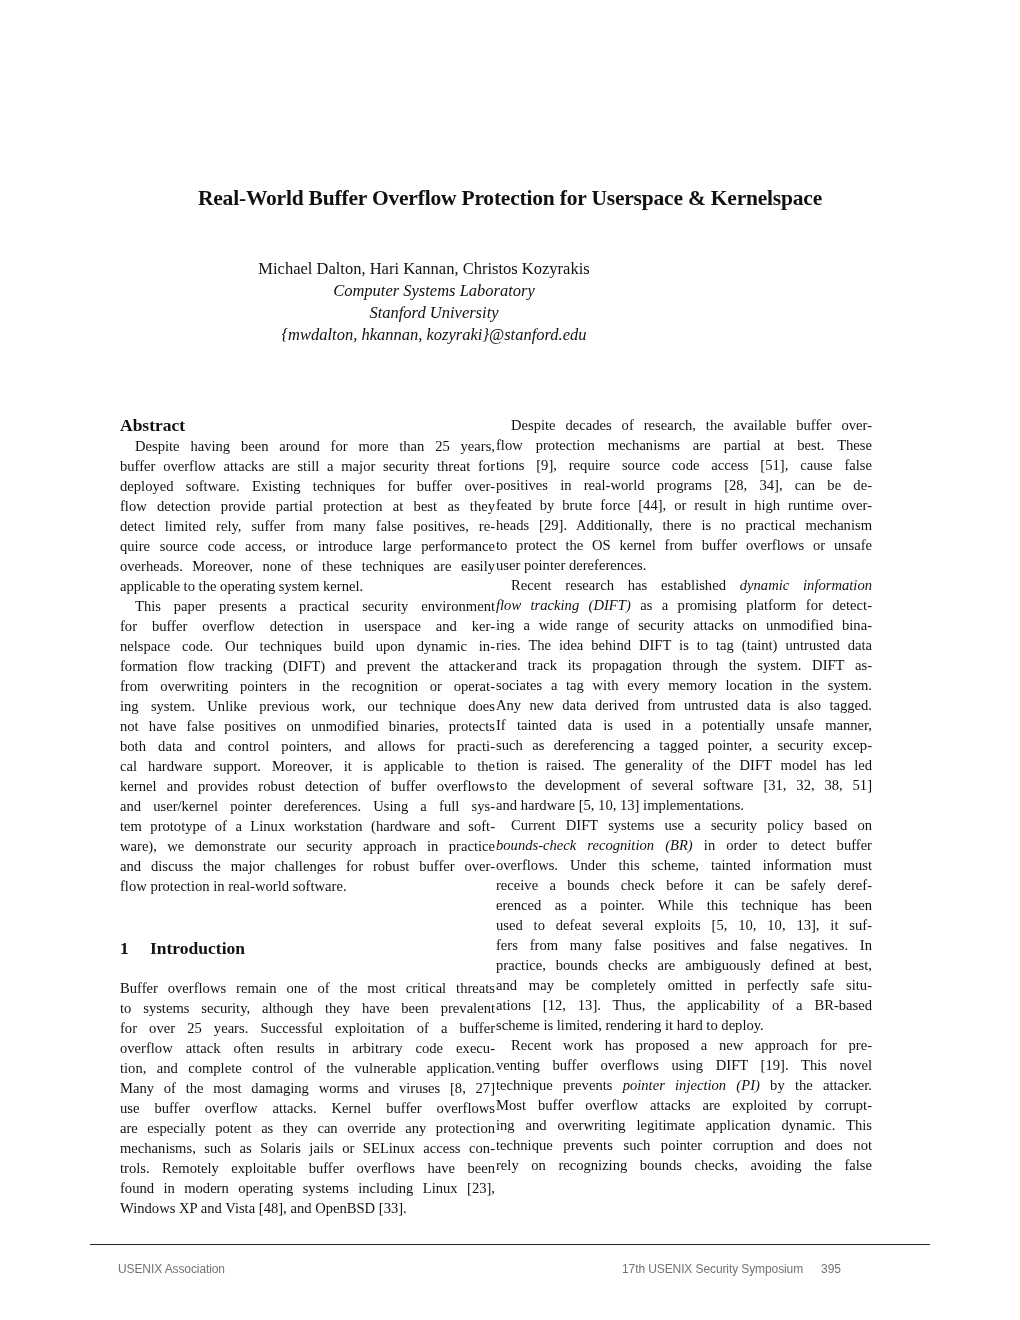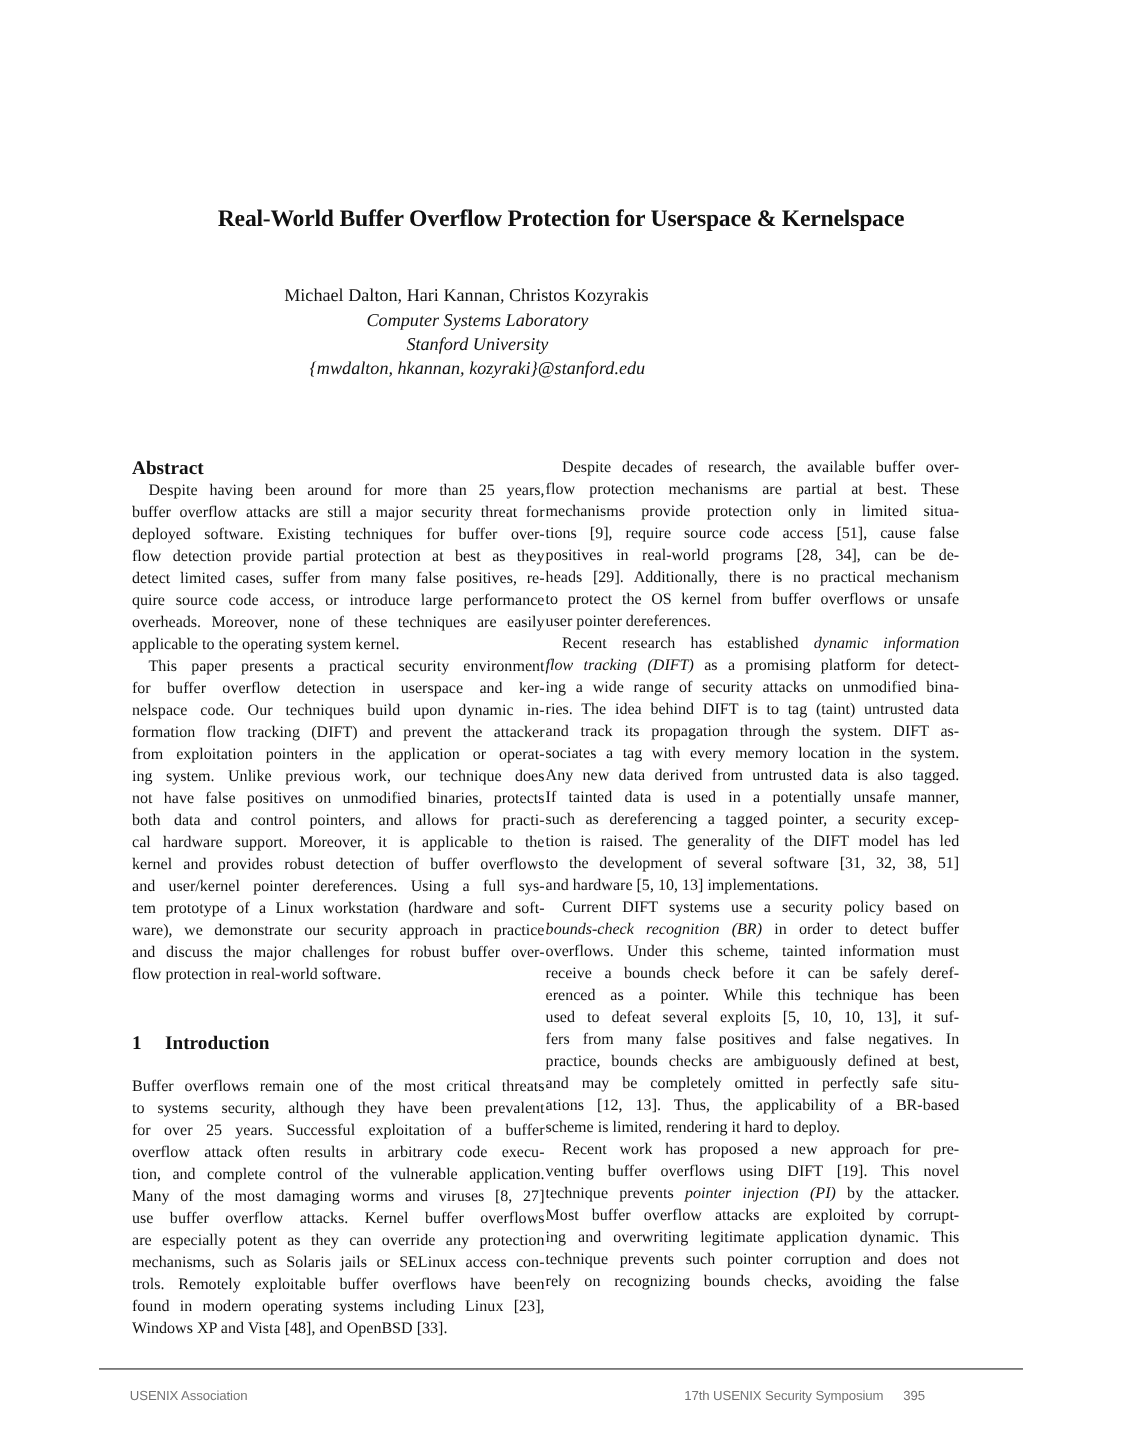--- a/index.html
+++ b/index.html
@@ -41,31 +41,31 @@
   <div class="it">{mwdalton, hkannan, kozyraki}@stanford.edu</div>
 </div>
 
 <div class="col col-left">
   <div class="h-abstract">Abstract</div>
   <div>
     <span class="ln ind">Despite having been around for more than 25 years,</span>
     <span class="ln">buffer overflow attacks are still a major security threat for</span>
     <span class="ln">deployed software.  Existing techniques for buffer over-</span>
     <span class="ln">flow detection provide partial protection at best as they</span>
-    <span class="ln">detect limited cases, suffer from many false positives, re-</span>
+    <span class="ln">detect limited rely, suffer from many false positives, re-</span>
     <span class="ln">quire source code access, or introduce large performance</span>
     <span class="ln">overheads. Moreover, none of these techniques are easily</span>
     <span class="ln last">applicable to the operating system kernel.</span>
   </div>
   <div>
     <span class="ln ind">This paper presents a practical security environment</span>
     <span class="ln">for buffer overflow detection in userspace and ker-</span>
     <span class="ln">nelspace code.  Our techniques build upon dynamic in-</span>
     <span class="ln">formation flow tracking (DIFT) and prevent the attacker</span>
-    <span class="ln">from exploitation pointers in the application or operat-</span>
+    <span class="ln">from overwriting pointers in the recognition or operat-</span>
     <span class="ln">ing system.  Unlike previous work, our technique does</span>
     <span class="ln">not have false positives on unmodified binaries, protects</span>
     <span class="ln">both data and control pointers, and allows for practi-</span>
     <span class="ln">cal hardware support.  Moreover, it is applicable to the</span>
     <span class="ln">kernel and provides robust detection of buffer overflows</span>
     <span class="ln">and user/kernel pointer dereferences.  Using a full sys-</span>
     <span class="ln">tem prototype of a Linux workstation (hardware and soft-</span>
     <span class="ln">ware), we demonstrate our security approach in practice</span>
     <span class="ln">and discuss the major challenges for robust buffer over-</span>
     <span class="ln last">flow protection in real-world software.</span>
@@ -88,23 +88,23 @@
     <span class="ln">trols.  Remotely exploitable buffer overflows have been</span>
     <span class="ln">found in modern operating systems including Linux [23],</span>
     <span class="ln last">Windows XP and Vista [48], and OpenBSD [33].</span>
   </div>
 </div>
 
 <div class="col col-right">
   <div>
     <span class="ln ind">Despite decades of research, the available buffer over-</span>
     <span class="ln">flow protection mechanisms are partial at best.  These</span>
-    <span class="ln">mechanisms provide protection only in limited situa-</span>
     <span class="ln">tions [9], require source code access [51], cause false</span>
     <span class="ln">positives in real-world programs [28, 34], can be de-</span>
+    <span class="ln">feated by brute force [44], or result in high runtime over-</span>
     <span class="ln">heads [29]. Additionally, there is no practical mechanism</span>
     <span class="ln">to protect the OS kernel from buffer overflows or unsafe</span>
     <span class="ln last">user pointer dereferences.</span>
   </div>
 
   <div>
     <span class="ln ind"><span>Recent research has established </span><em>dynamic information</em></span>
     <span class="ln"><em>flow tracking (DIFT)</em><span> as a promising platform for detect-</span></span>
     <span class="ln">ing a wide range of security attacks on unmodified bina-</span>
     <span class="ln">ries. The idea behind DIFT is to tag (taint) untrusted data</span>

